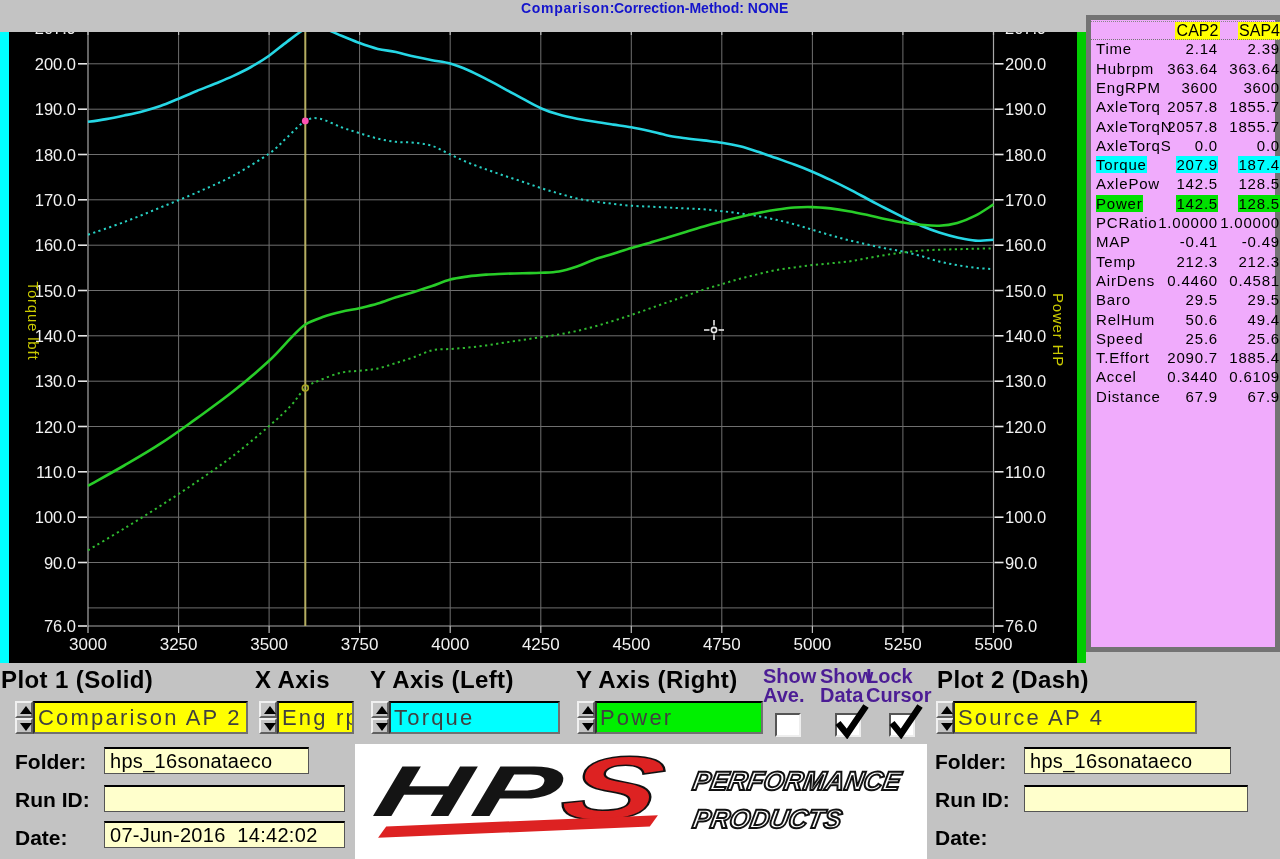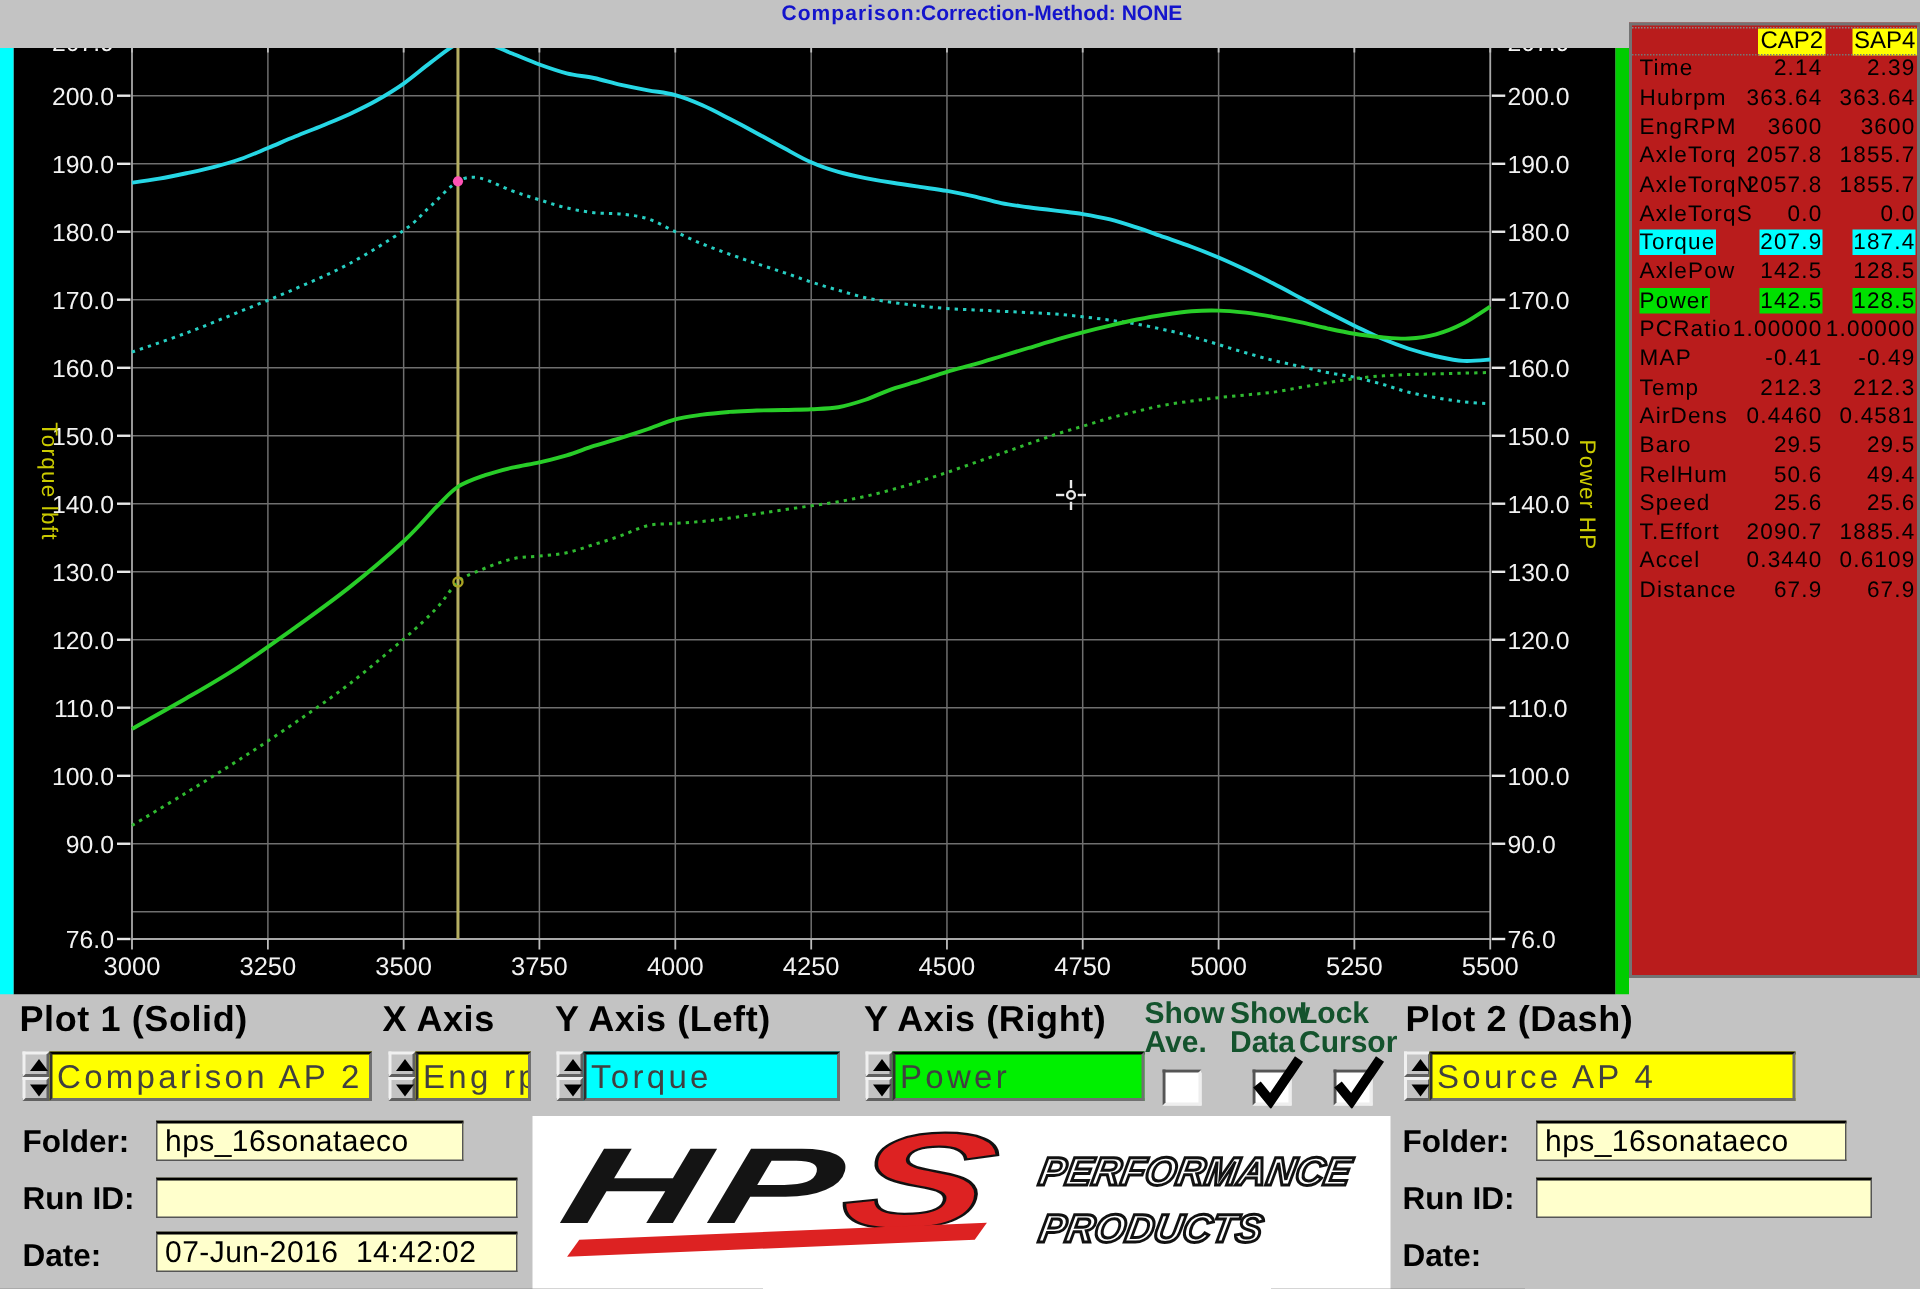--- a/index.html
+++ b/index.html
@@ -1,31 +1,31 @@
 <!DOCTYPE html>
 <html><head><meta charset="utf-8"><style>
 * { margin:0; padding:0; box-sizing:border-box; }
 html,body { width:1280px; height:859px; overflow:hidden; background:#c3c3c3; font-family:"Liberation Sans", sans-serif; }
 #root { position:absolute; left:0; top:0; width:1280px; height:859px; }
 .abs { position:absolute; }
 
 #topbar { left:0; top:0; width:1280px; height:32px; background:#c3c3c3; }
 #topbar div { position:absolute; top:0px; color:#1414cc; font-size:13.5px; font-weight:bold; letter-spacing:0.3px; white-space:pre; }
 
-#panel { left:1086px; top:15px; width:194px; height:637px; background:#b91c1c; border:2px solid #737373; }
+#panel { left:1086px; top:15px; width:194px; height:637px; background:#f0abfc; border:5px solid #737373; }
 .trow { position:absolute; left:0; width:192px; height:19.3px; font-size:15px; letter-spacing:0.8px; color:#000; line-height:19.3px; }
 .tl { position:absolute; left:5px; }
 .tv1 { position:absolute; left:40px; width:87px; text-align:right; }
 .tv2 { position:absolute; left:128px; width:61px; text-align:right; }
 .thdr { position:absolute; top:2px; height:17.5px; font-size:16px; line-height:17.5px; background:#ffff00; text-align:center; }
 #hsep { position:absolute; left:0px; top:1px; width:191px; height:19px; border-top:1px dotted #888; border-bottom:1px dotted #777; }
 
 #bottom { left:0; top:663px; width:1280px; height:196px; background:#c3c3c3; }
 .blabel { position:absolute; font-weight:bold; color:#000; font-size:24px; letter-spacing:0.4px; white-space:nowrap; }
-.slabel { position:absolute; font-weight:bold; color:#14532d; font-size:20px; line-height:19px; white-space:nowrap; }
+.slabel { position:absolute; font-weight:bold; color:#4c1d95; font-size:20px; line-height:19px; white-space:nowrap; }
 .field { position:absolute; top:38px; height:33px; border-top:2px solid #000; border-left:2px solid #303030; border-bottom:2px solid #707070; border-right:2px solid #707070; font-size:22px; letter-spacing:2.2px; color:#404040; line-height:29px; padding-left:3px; white-space:nowrap; overflow:hidden; }
 .spin { position:absolute; top:38px; width:18px; height:33px; }
 .spin .b { position:absolute; left:0; width:18px; height:16.5px; background:#c3c3c3; border:2px solid; border-color:#f0f0f0 #606060 #606060 #f0f0f0; }
 .spin .b.up { top:0; }
 .spin .b.dn { top:16.5px; }
 .tri-up { position:absolute; left:2.5px; top:3px; width:0; height:0; border-left:6.5px solid transparent; border-right:6.5px solid transparent; border-bottom:8px solid #000; }
 .tri-dn { position:absolute; left:2.5px; top:3.5px; width:0; height:0; border-left:6.5px solid transparent; border-right:6.5px solid transparent; border-top:8px solid #000; }
 .chk { position:absolute; top:50px; width:26px; height:24px; background:#fff; border:2px solid; border-color:#555 #eee #eee #555; }
 .ffl { position:absolute; font-weight:bold; font-size:21px; color:#000; }
 .ffield { position:absolute; height:27px; background:#ffffcc; border:1px solid #555; border-top:2px solid #000; font-size:20px; letter-spacing:0.3px; color:#000; line-height:24px; padding-left:5px; white-space:pre; }
@@ -280,21 +280,21 @@
         <span class="tv1">0.3440</span>
         <span class="tv2">0.6109</span>
       </div>
       <div class="trow" style="top:366.7px">
         <span class="tl">Distance</span>
         <span class="tv1">67.9</span>
         <span class="tv2">67.9</span>
       </div>
 </div>
 <div id="bottom" class="abs">
-<div class="blabel" style="left:13px;top:3px">Plot 1 (Solid)</div>
+<div class="blabel" style="left:1px;top:3px">Plot 1 (Solid)</div>
 <div class="blabel" style="left:255px;top:3px">X Axis</div>
 <div class="blabel" style="left:370px;top:3px">Y Axis (Left)</div>
 <div class="blabel" style="left:576px;top:3px">Y Axis (Right)</div>
 <div class="slabel" style="left:763px;top:4px">Show<br>Ave.</div>
 <div class="slabel" style="left:820px;top:4px">Show<br>Data</div>
 <div class="slabel" style="left:866px;top:4px">Lock<br>Cursor</div>
 <div class="blabel" style="left:937px;top:3px">Plot 2 (Dash)</div>
 <div class="spin" style="left:15px">
         <div class="b up">
           <div class="tri-up"></div>

